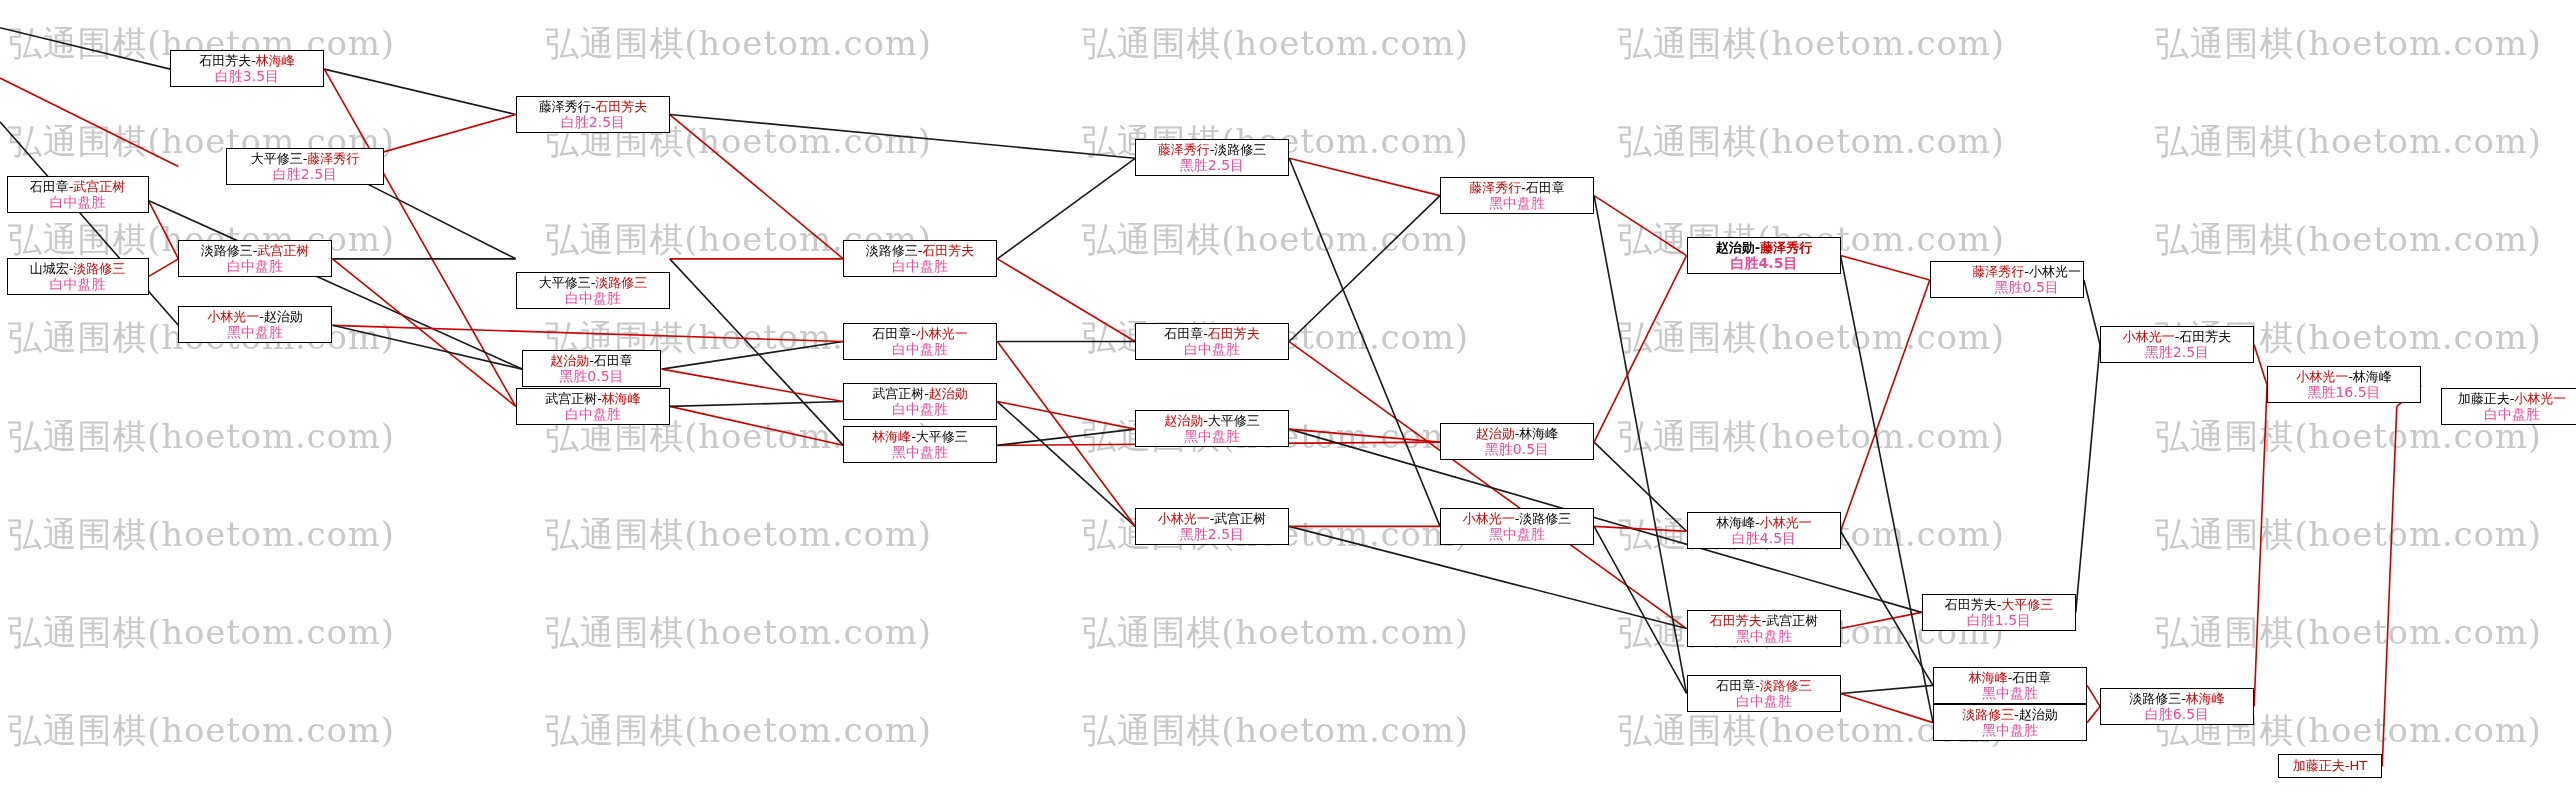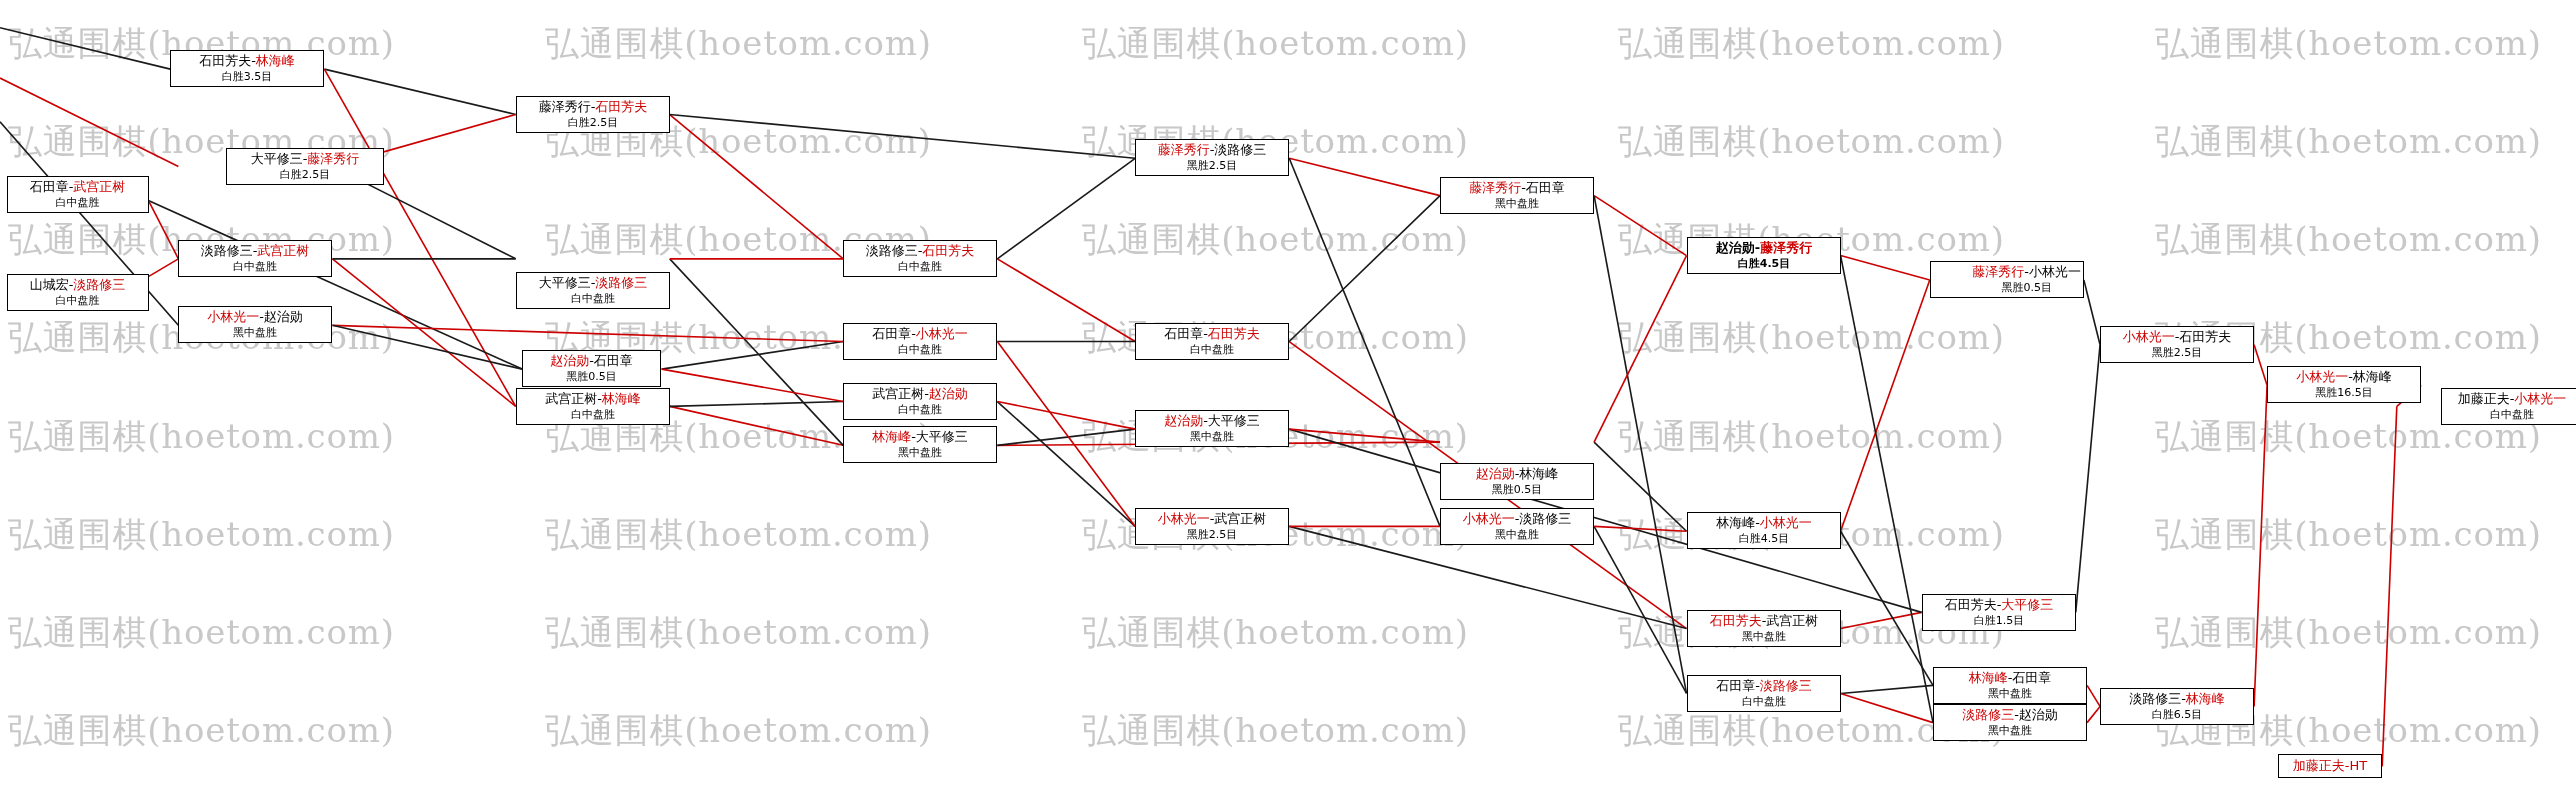--- a/index.html
+++ b/index.html
@@ -19,21 +19,21 @@
   
   #edges{position:absolute;left:0;top:0;z-index:2;}
   
   #nodes{position:absolute;inset:0;z-index:3;}
   .node{
     position:absolute;box-sizing:border-box;background:#ffffff;border:1.6px solid #000;
     display:flex;flex-direction:column;justify-content:center;align-items:center;
     text-align:center;padding:0 1.6px;
   }
   .node .nm{font-size:13px;line-height:17px;color:#000;white-space:nowrap;}
-  .node .rs{font-size:11px;line-height:15.4px;color:#000000;white-space:nowrap;}
+  .node .rs{font-size:14px;line-height:15.4px;color:#ec4899;white-space:nowrap;}
   .node .win{color:#cc0000;}
   .node.single .nm{line-height:19.5px;}
 </style>
 </head>
 <body>
 
 <div id="stage">
   <div id="watermarks">
       <span class="wm" style="color: rgb(200, 200, 200); left: 8px; top: 21px;">弘通围棋(hoetom.com)</span>
       <span class="wm" style="color: rgb(200, 200, 200); left: 545px; top: 21px;">弘通围棋(hoetom.com)</span>
@@ -147,21 +147,21 @@
         <div class="rs">白胜2.5目</div>
       </div>
       <div class="node" style="left: 178px; top: 148px; width: 158px; height: 37px; margin-left: 48px;">
         <div class="nm"><span>大平修三</span><span>-</span><span class="win">藤泽秀行</span></div>
         <div class="rs">白胜2.5目</div>
       </div>
       <div class="node" style="left: 6.5px; top: 176px; width: 142px; height: 37px;">
         <div class="nm"><span>石田章</span><span>-</span><span class="win">武宫正树</span></div>
         <div class="rs">白中盘胜</div>
       </div>
-      <div class="node" style="left: 6.5px; top: 274px; width: 142px; height: 37px;">
+      <div class="node" style="left: 6.5px; top: 258px; width: 142px; height: 37px;">
         <div class="nm"><span>山城宏</span><span>-</span><span class="win">淡路修三</span></div>
         <div class="rs">白中盘胜</div>
       </div>
       <div class="node" style="left: 178px; top: 240px; width: 154px; height: 37px;">
         <div class="nm"><span>淡路修三</span><span>-</span><span class="win">武宫正树</span></div>
         <div class="rs">白中盘胜</div>
       </div>
       <div class="node" style="left: 178px; top: 306px; width: 154px; height: 37px;">
         <div class="nm"><span class="win">小林光一</span><span>-</span><span>赵治勋</span></div>
         <div class="rs">黑中盘胜</div>
@@ -207,21 +207,21 @@
         <div class="rs">黑中盘胜</div>
       </div>
       <div class="node" style="left: 1135px; top: 508px; width: 154px; height: 37px;">
         <div class="nm"><span class="win">小林光一</span><span>-</span><span>武宫正树</span></div>
         <div class="rs">黑胜2.5目</div>
       </div>
       <div class="node" style="left: 1440px; top: 177px; width: 154px; height: 37px;">
         <div class="nm"><span class="win">藤泽秀行</span><span>-</span><span>石田章</span></div>
         <div class="rs">黑中盘胜</div>
       </div>
-      <div class="node" style="left: 1440px; top: 423px; width: 154px; height: 37px; margin-top: 40px;">
+      <div class="node" style="left: 1440px; top: 423px; width: 154px; height: 37px;">
         <div class="nm"><span class="win">赵治勋</span><span>-</span><span>林海峰</span></div>
         <div class="rs">黑胜0.5目</div>
       </div>
       <div class="node" style="left: 1440px; top: 508px; width: 154px; height: 37px;">
         <div class="nm"><span class="win">小林光一</span><span>-</span><span>淡路修三</span></div>
         <div class="rs">黑中盘胜</div>
       </div>
       <div class="node" style="left: 1687px; top: 237px; width: 154px; height: 37px; font-weight: bold;">
         <div class="nm"><span>赵治勋</span><span>-</span><span class="win">藤泽秀行</span></div>
         <div class="rs">白胜4.5目</div>

